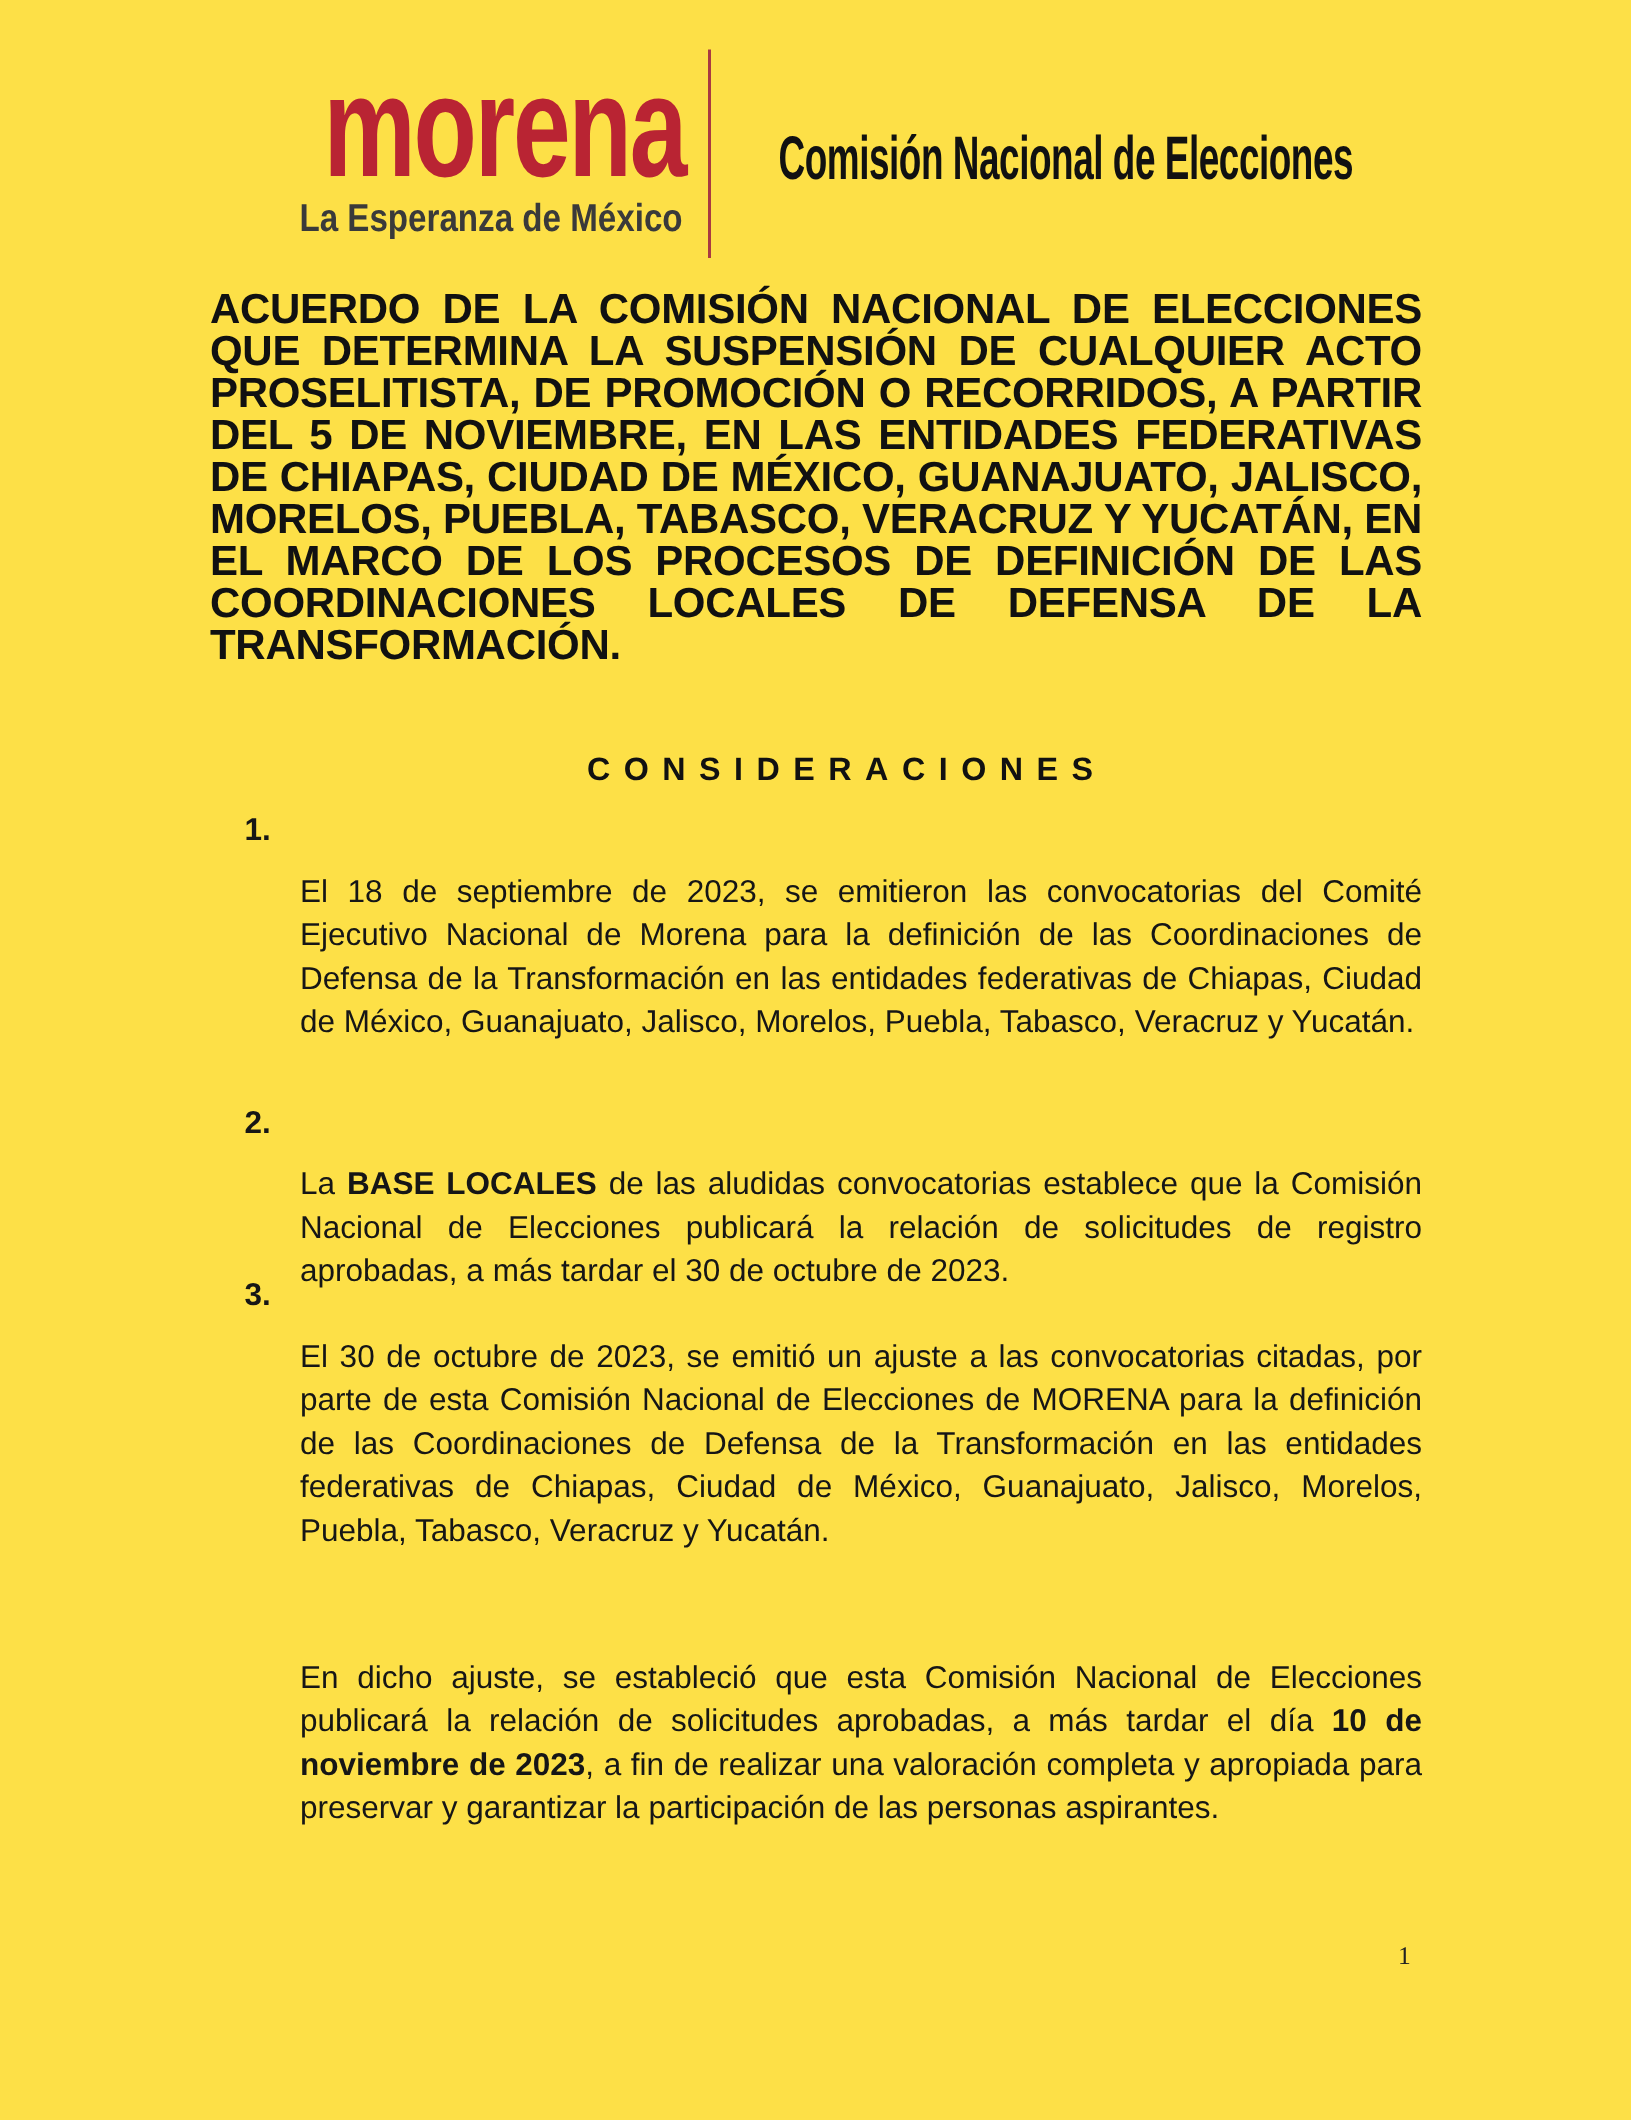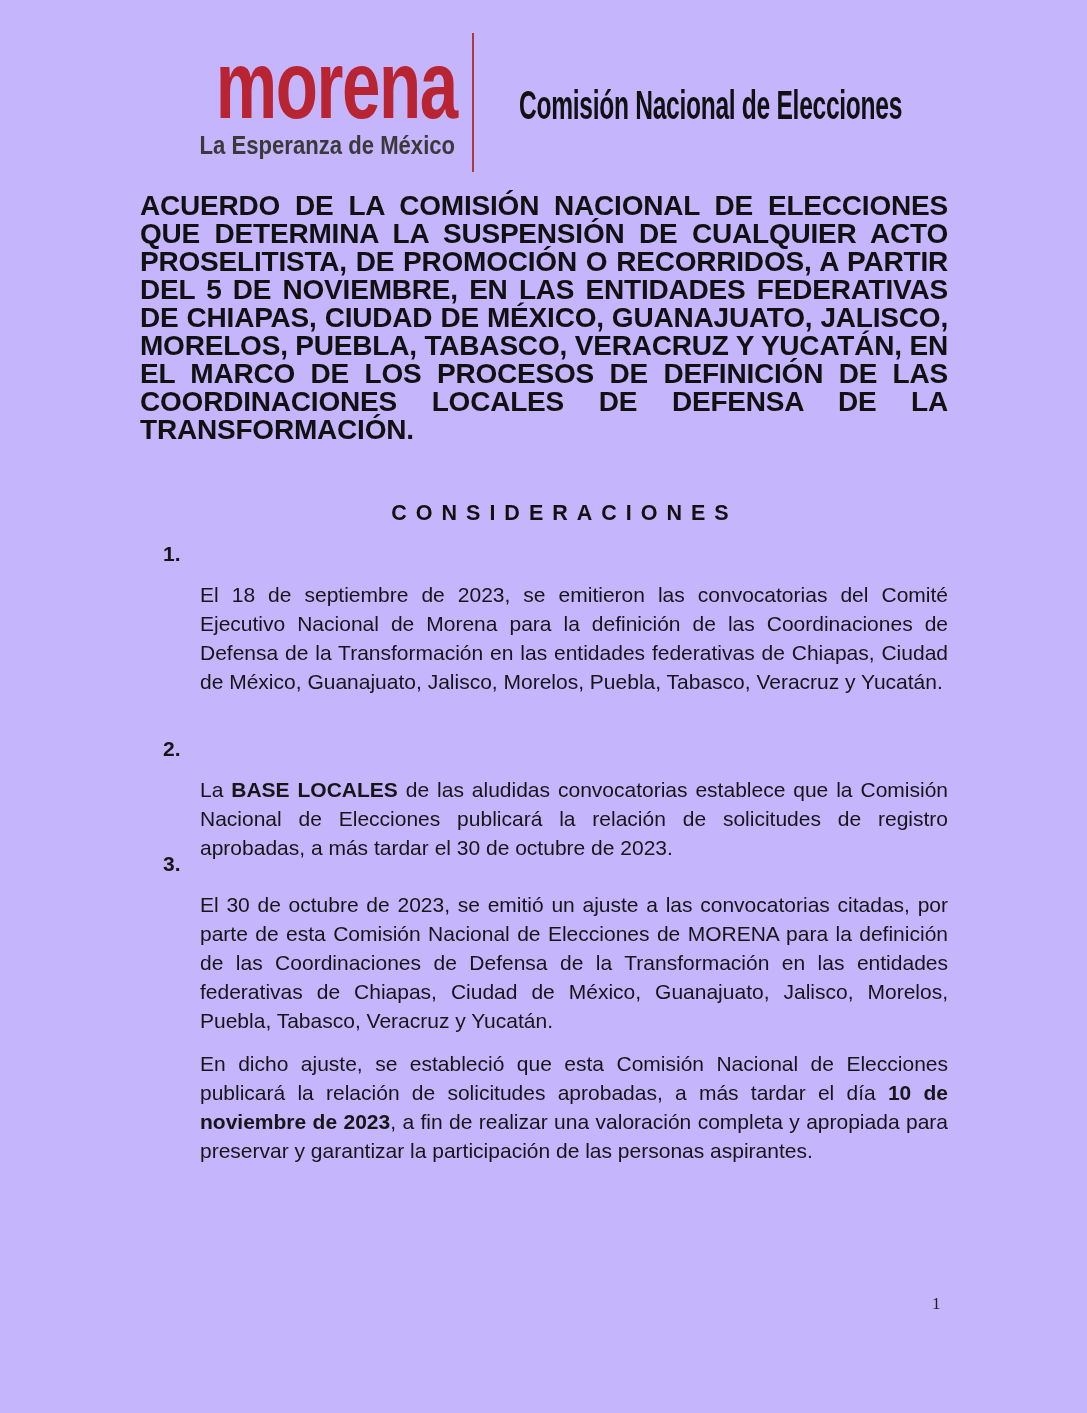--- a/index.html
+++ b/index.html
@@ -4,21 +4,21 @@
 <style>
   html, body {
     margin: 0;
     padding: 0;
     background: #ffffff;
   }
   .page {
     position: relative;
     width: 1087px;
     height: 1413px;
-    background: #c4b5fd;
+    background: #fde047;
     font-family: "Liberation Sans", "DejaVu Sans", sans-serif;
     color: #161616;
     overflow: hidden;
   }
 
   
   .logo {
     position: absolute;
     left: 181px;
     top: 40px;
@@ -111,21 +111,21 @@
     margin-left: 37px;
     text-align: justify;
     margin-top: 41px;
   }
   .item-1 { top: 539px; }
   .item-2 { top: 734px; }
   .item-3 { top: 849px; }
   .continuation {
     position: absolute;
     left: 200px;
-    top: 1049px;
+    top: 1104px;
     width: 748px;
     margin: 0;
     font-size: 21px;
     line-height: 29px;
     text-align: justify;
   }
   .bold-inline { font-weight: bold; }
 
   .page-number {
     position: absolute;

